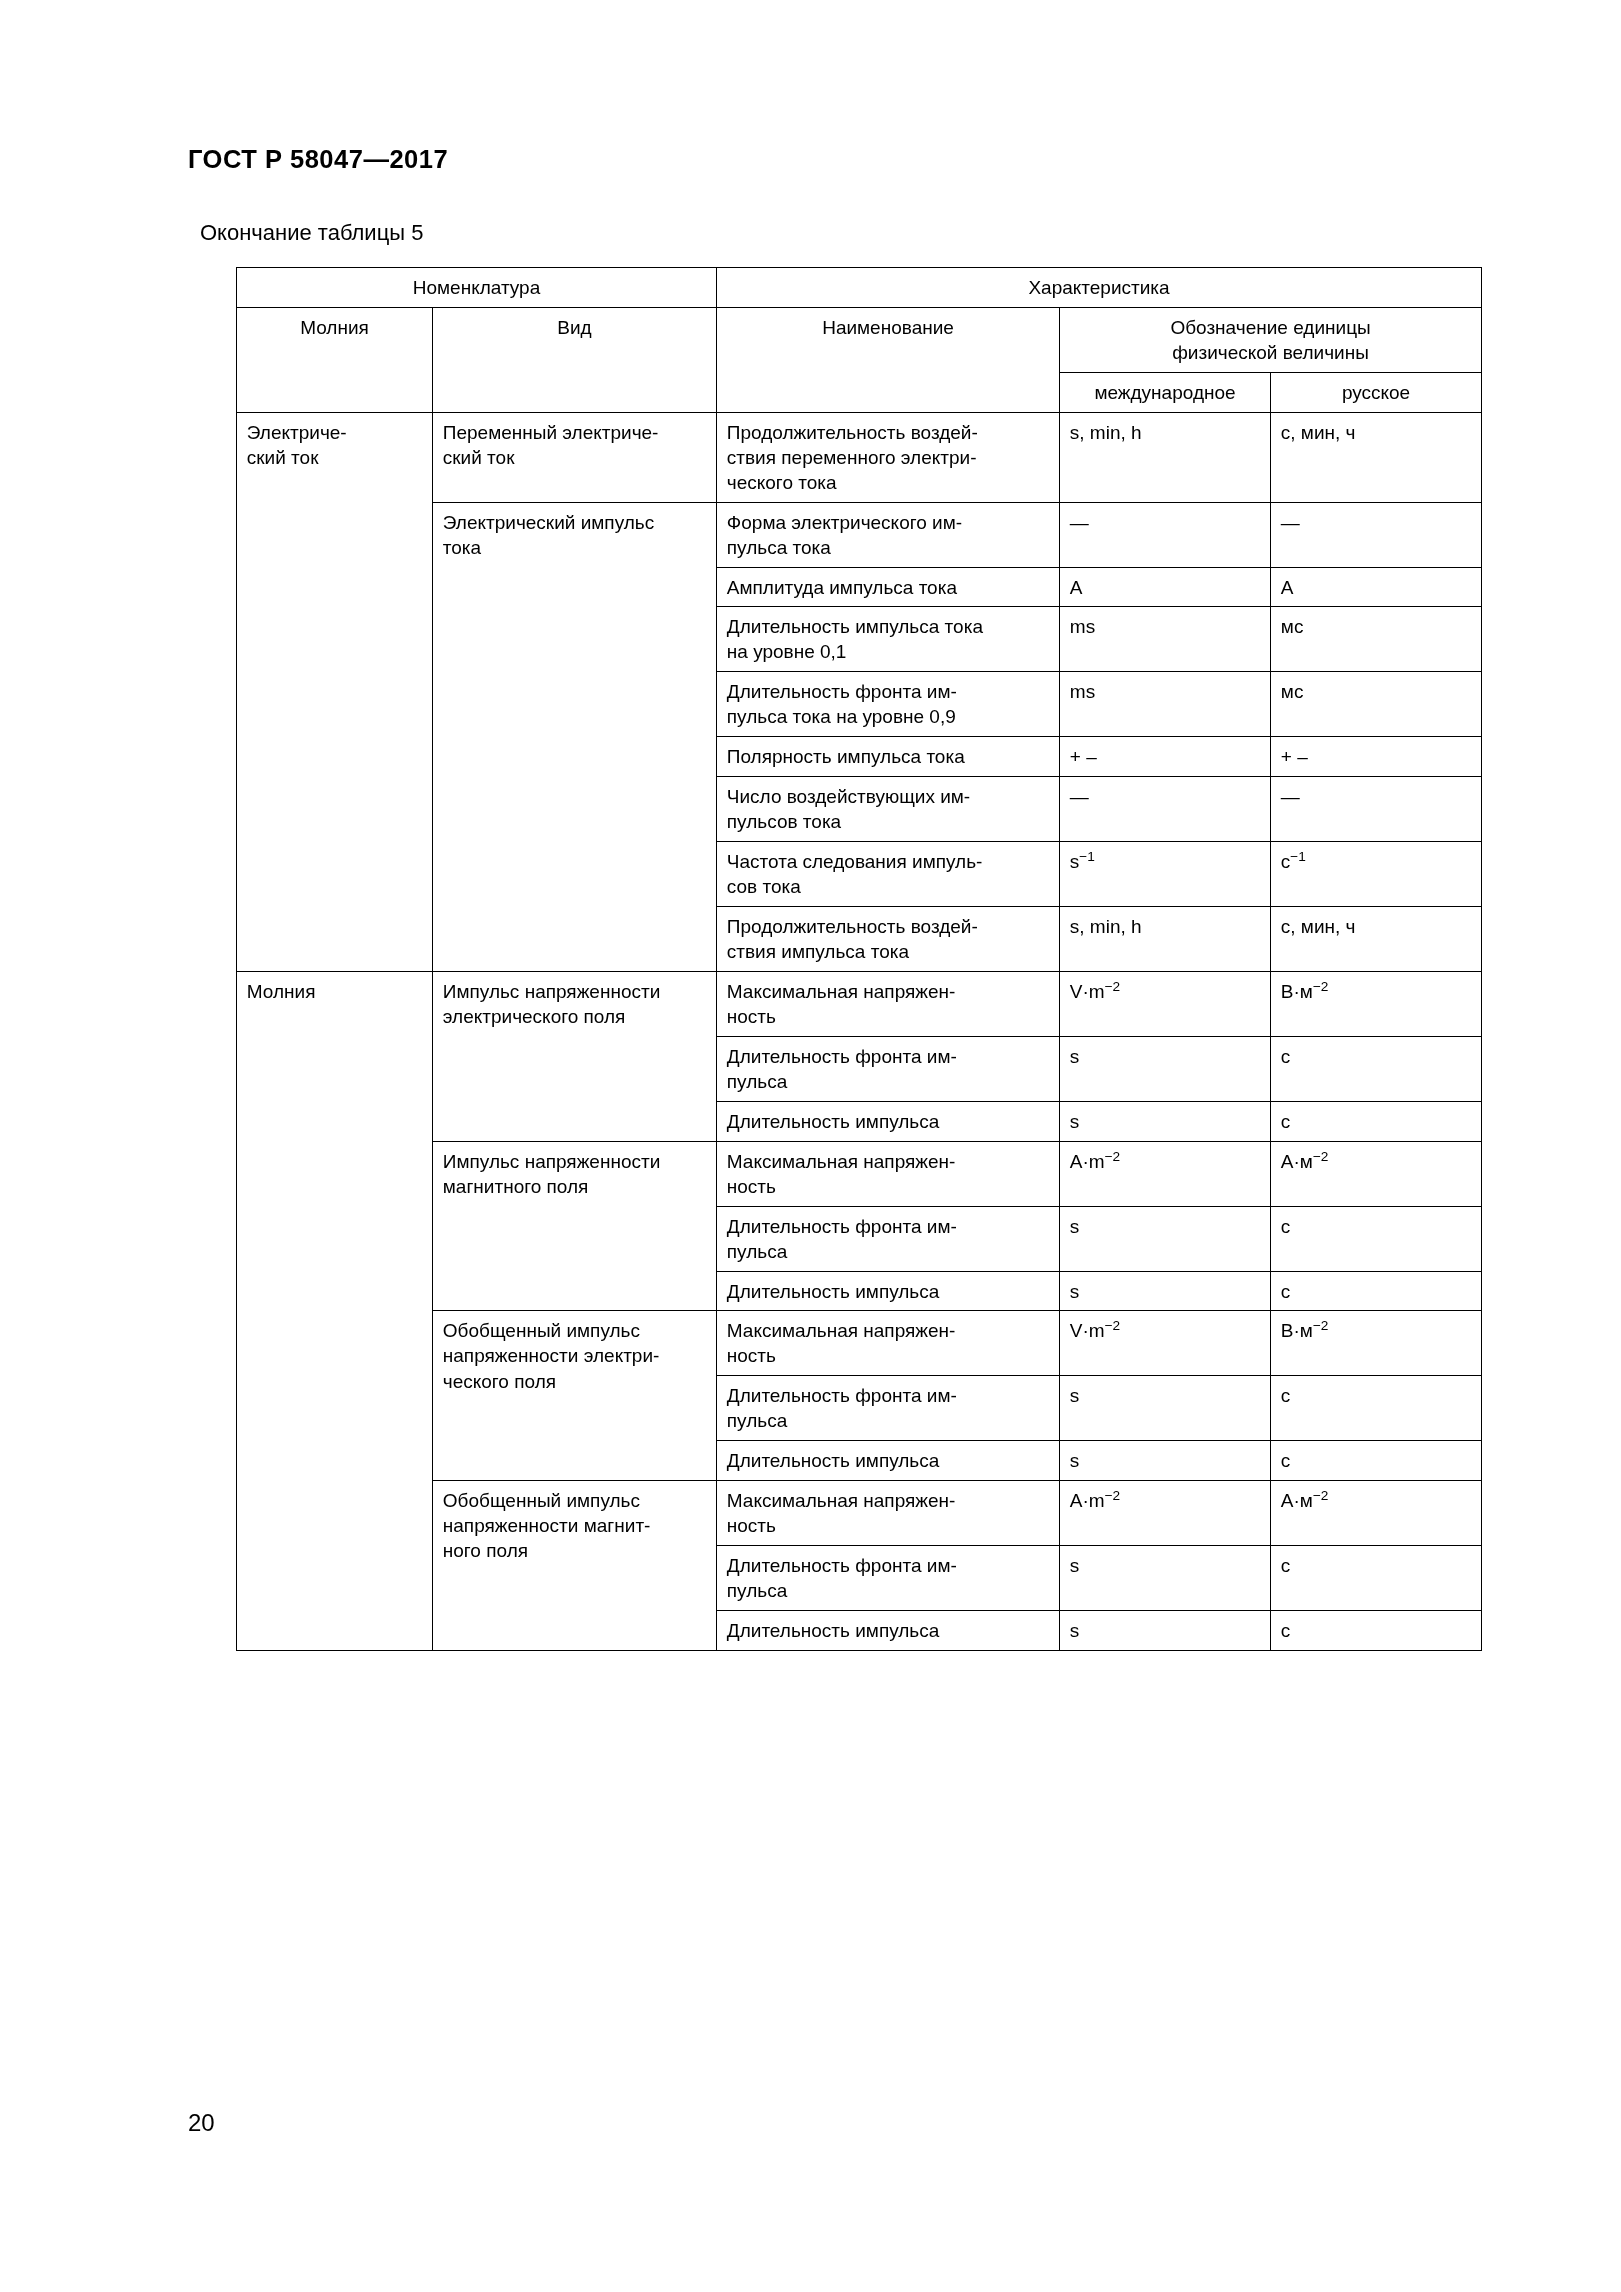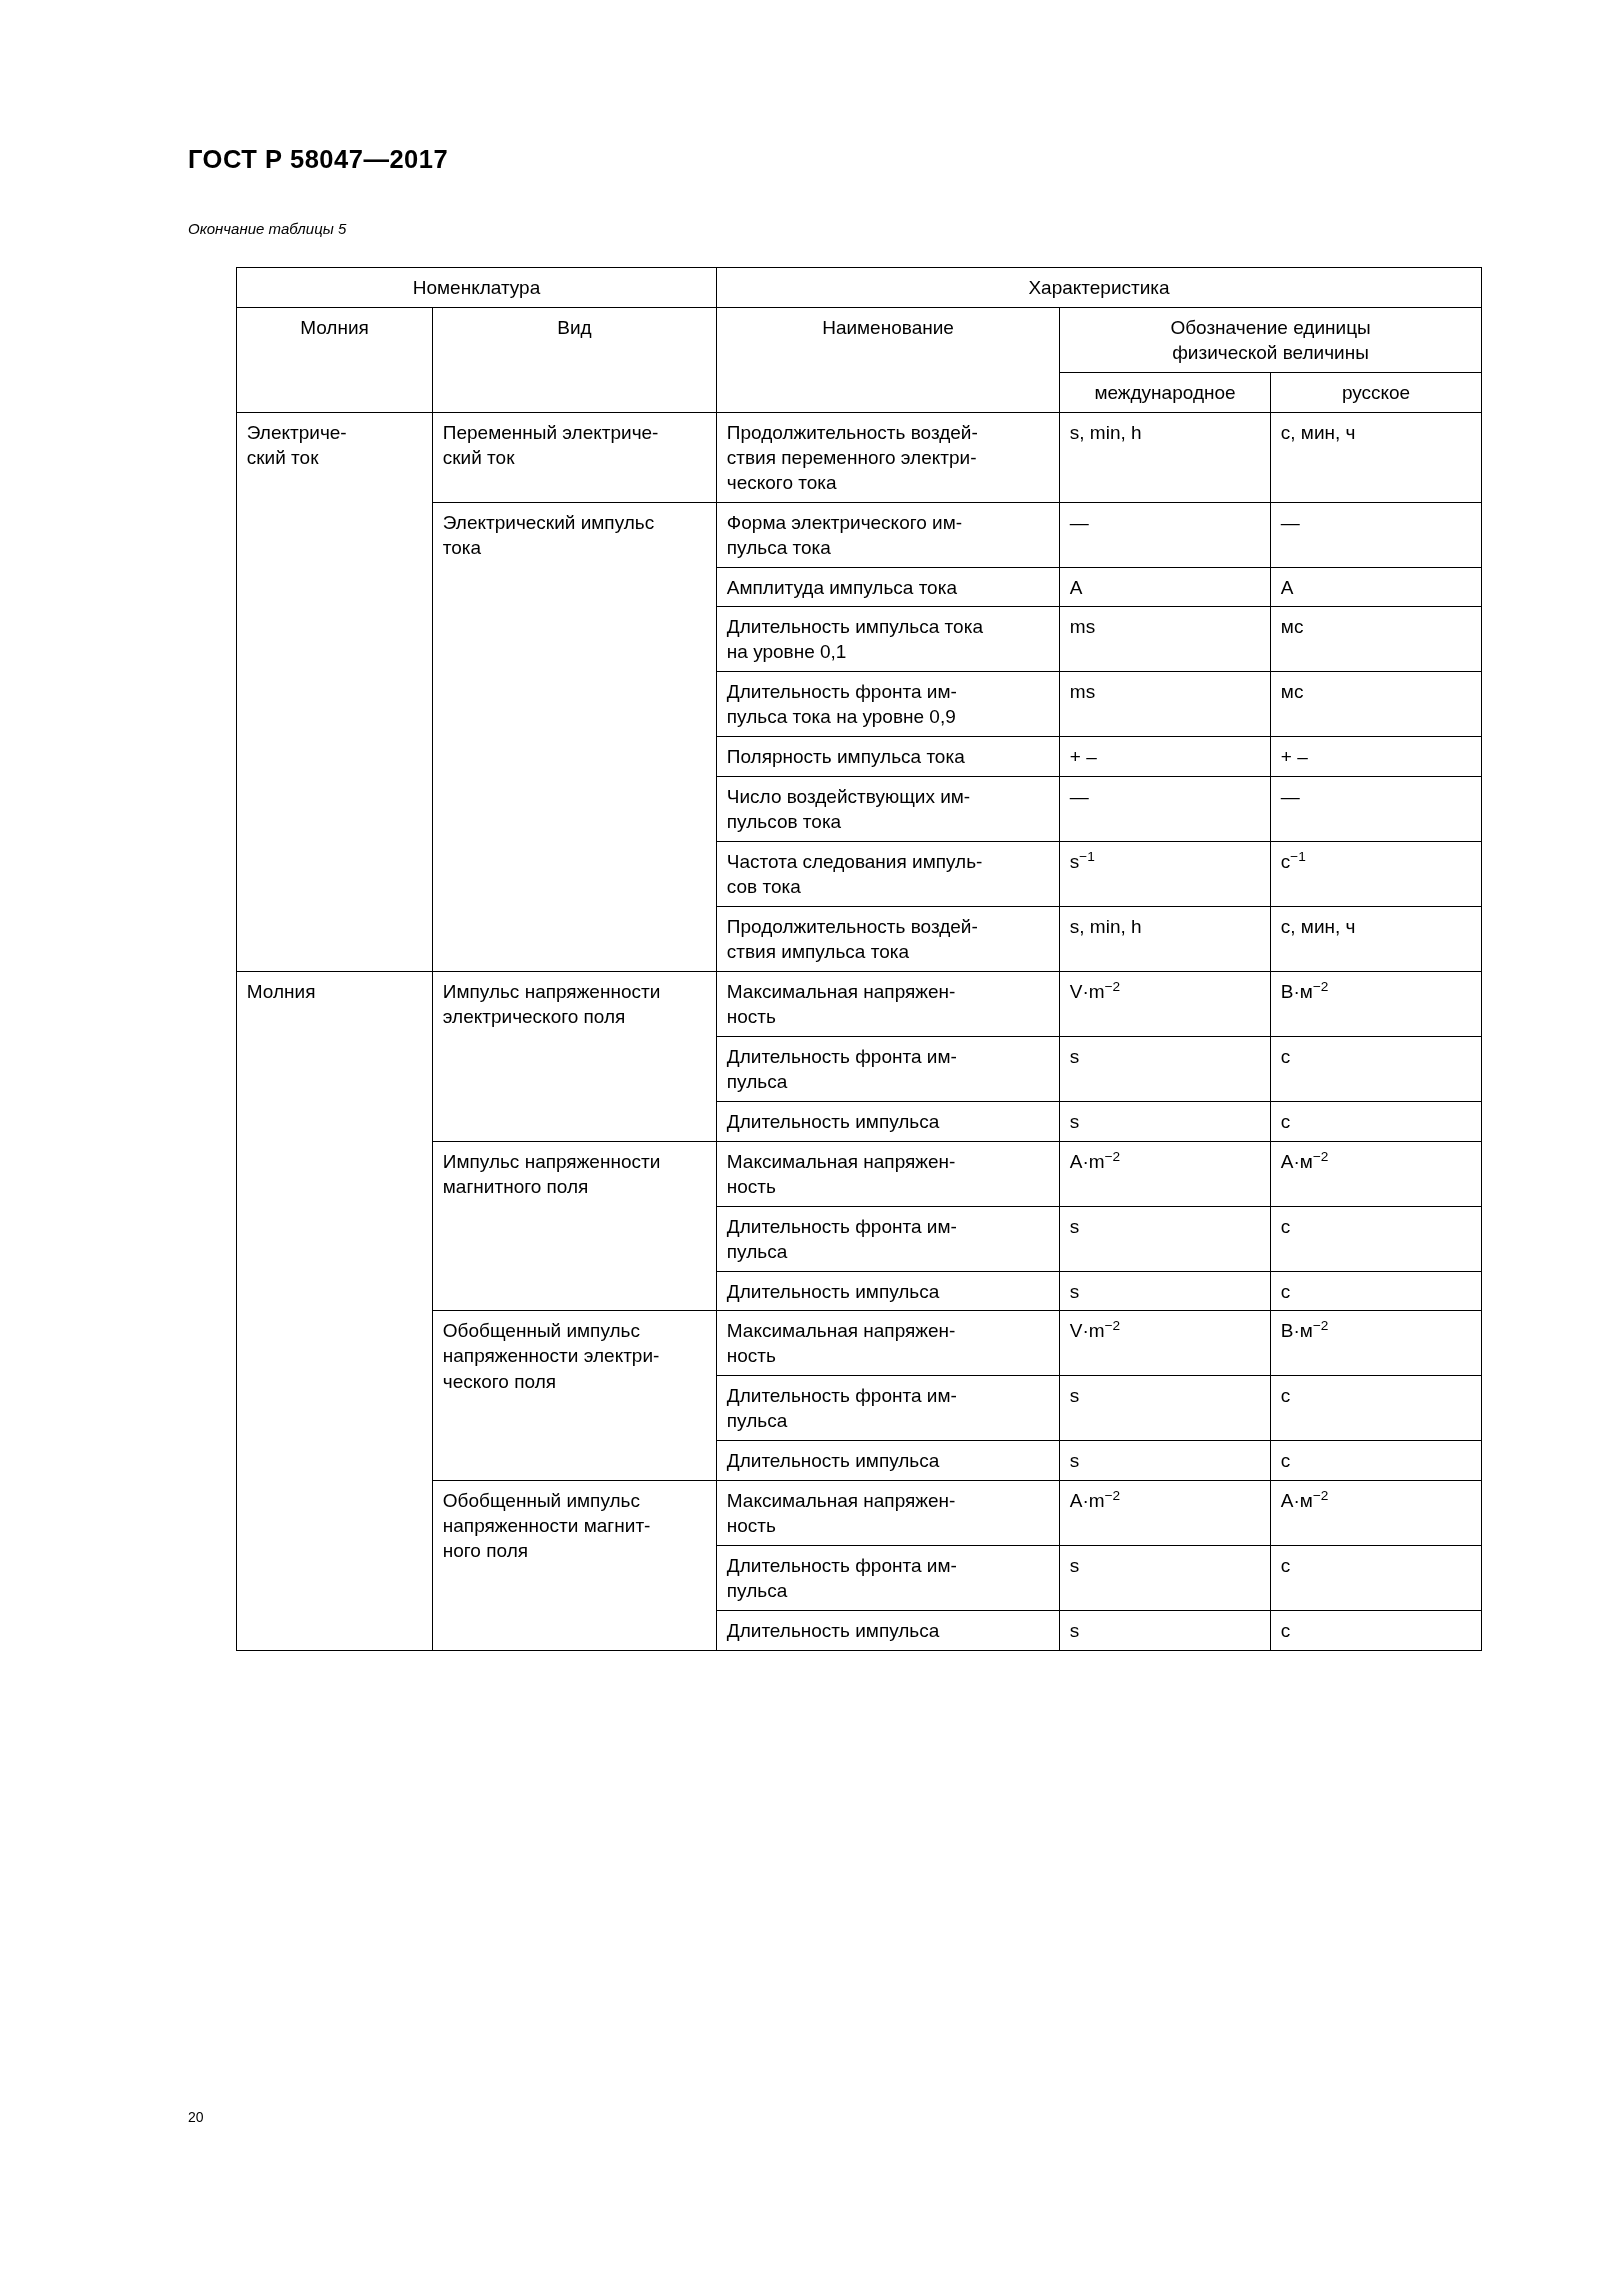--- a/index.html
+++ b/index.html
@@ -24,30 +24,29 @@
   .header-title {
     position: absolute;
     left: 188px;
     top: 145px;
     font-size: 25.5px;
     font-weight: bold;
     letter-spacing: 0.5px;
   }
   .table-caption {
     position: absolute;
-    left: 188px;
+    left: 200px;
     top: 220px;
-    font-size: 15px;
-    font-style: italic;
+    font-size: 22px;
   }
   .page-number {
     position: absolute;
     left: 188px;
     top: 2109px;
-    font-size: 14px;
+    font-size: 24px;
   }
   table.main {
     position: absolute;
     left: 188px;
     top: 267px;
     width: 1245px;
     border-collapse: collapse;
     table-layout: fixed;
     margin-left: 48px;
   }

